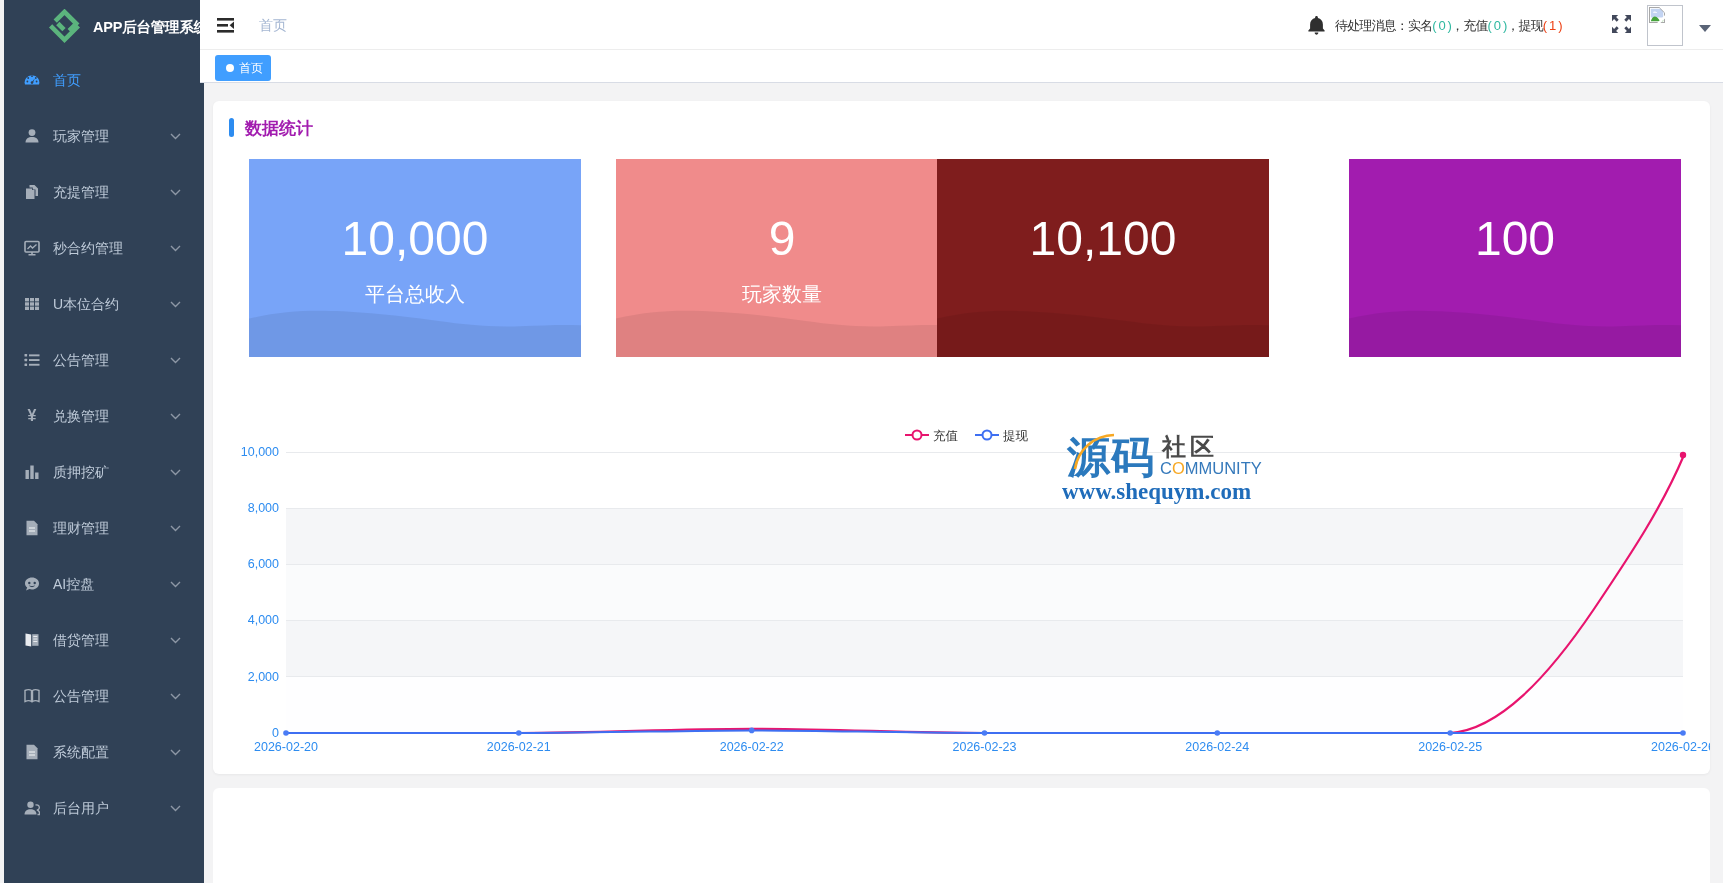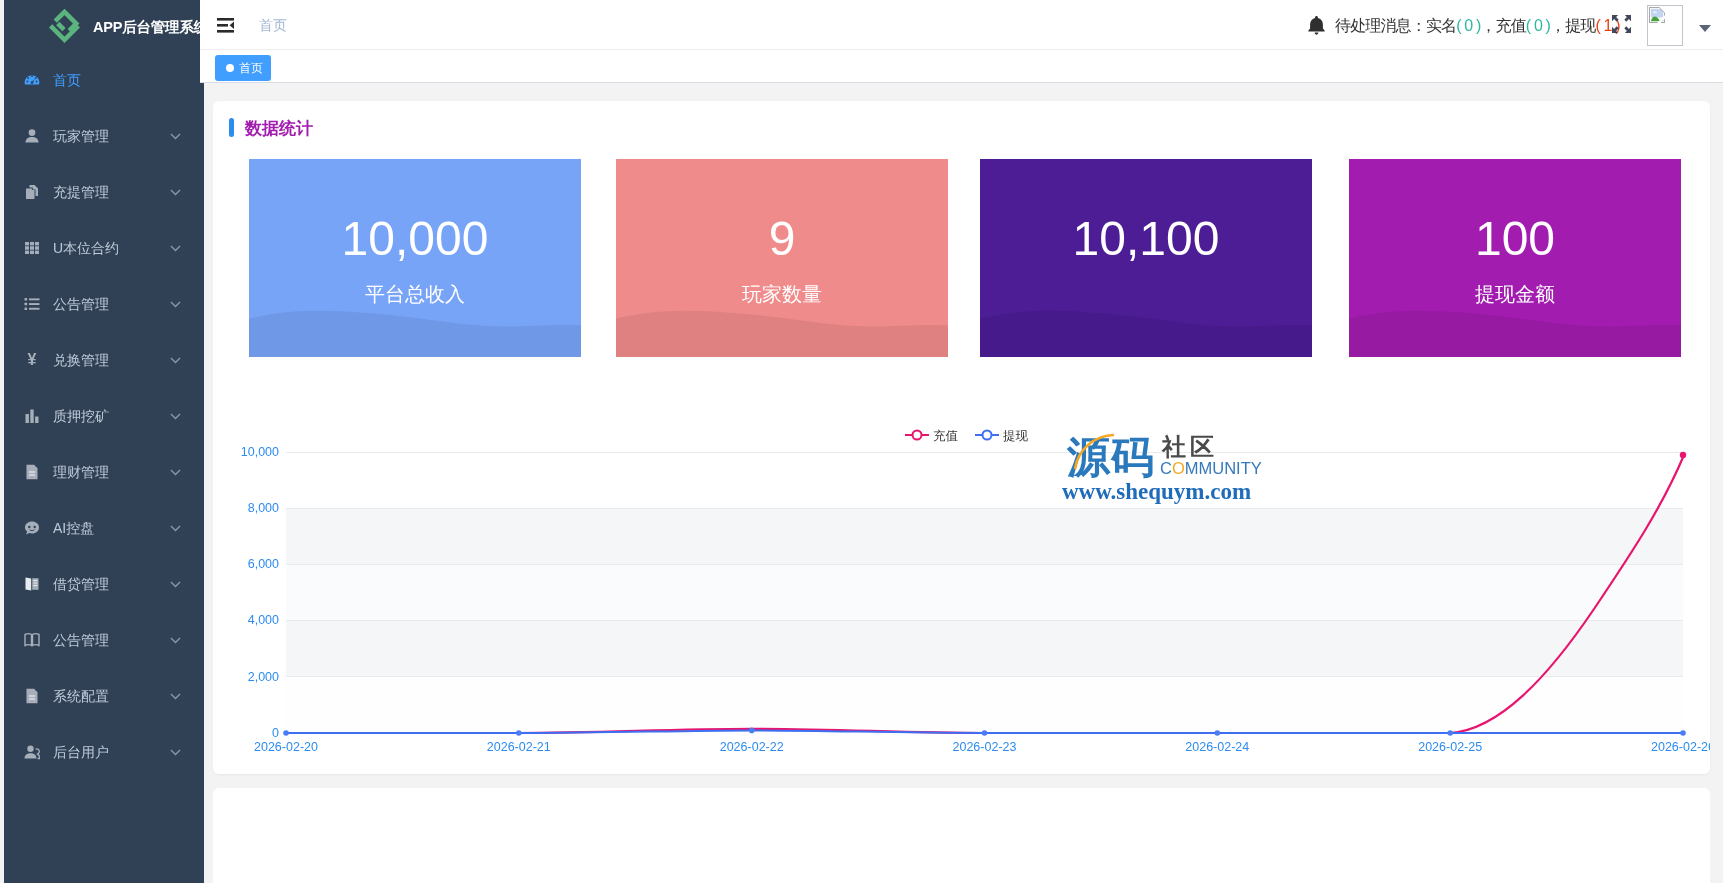--- a/index.html
+++ b/index.html
@@ -22,21 +22,21 @@
 .tab .dot { position:absolute; left:11px; top:9px; width:8px; height:8px; border-radius:50%; background:#fff; }
 #card1 { position:absolute; left:13px; top:101px; width:1497px; height:673px; overflow:hidden; background:#fff; border-radius:6px; box-shadow:0 1px 3px rgba(0,0,0,0.05); }
 #card2 { position:absolute; left:13px; top:788px; width:1497px; height:120px; background:#fff; border-radius:6px; }
 .hdbar { position:absolute; left:16px; top:17px; width:5px; height:19px; border-radius:2.5px; background:#2d8cf0; }
 .hdtx { position:absolute; left:32px; top:16px; font-size:17px; font-weight:bold; color:#a21caf; }
 .stat { position:absolute; top:58px; width:332px; height:198px; overflow:hidden; color:#fff; text-align:center; }
 .stat .num { margin-top:52px; font-size:48px; line-height:56px; }
 .stat .lab { margin-top:14px; font-size:20px; }
 .stat svg { position:absolute; left:0; bottom:0; }
 .bell { position:absolute; left:1108px; top:16px; }
-.msg { position:absolute; left:1135px; top:0; line-height:51px; font-size:16px; letter-spacing:-0.85px; color:#333; white-space:nowrap; }
+.msg { position:absolute; left:1135px; top:0; line-height:51px; font-size:13px; letter-spacing:-0.85px; color:#333; white-space:nowrap; }
 .msg .g { color:#2eb8a0; }
 .msg .r { color:#ed4014; }
 .fs { position:absolute; left:1412px; top:15px; }
 .avatar { position:absolute; left:1447px; top:5px; width:36px; height:41px; border:1px solid #c0c4cc; }
 .caret { position:absolute; left:1499px; top:25px; width:0; height:0; border-left:6px solid transparent; border-right:6px solid transparent; border-top:7px solid #5a6477; }
 .burger { position:absolute; left:17px; top:18px; }
 .bread { position:absolute; left:59px; top:0; line-height:50px; font-size:14px; color:#a4b6d2; }
 </style>
 </head>
 <body>
@@ -82,20 +82,31 @@
           <path d="M2 4.5 L8 4.5 L8 6 L10.5 6 L10.5 15 L2 15 Z" fill="#a5aeb9"></path>
           <path d="M5.5 1 L10.5 1 L14 4.5 L14 12 L11.5 12 L11.5 5.4 L8.8 5.4 L8.8 3.6 L5.5 3.6 Z" fill="#a5aeb9"></path>
         </svg>
         <span class="tx">充提管理</span>
         <svg class="ar" viewBox="0 0 11 7">
           <path d="M1 1 L5.5 5.5 L10 1" stroke="#8d97a5" stroke-width="1.4" fill="none"></path>
         </svg>
       </div>
   <div class="mi">
         <svg class="ic" viewBox="0 0 16 16">
+          <rect x="1" y="1.5" width="14" height="10.5" rx="1" fill="none" stroke="#a5aeb9" stroke-width="1.6"></rect>
+          <path d="M3.5 9 L6.5 6 L8.5 8 L12.5 4.5" stroke="#a5aeb9" stroke-width="1.3" fill="none"></path>
+          <path d="M8 12 L8 14.5 M4.5 14.8 h7" stroke="#a5aeb9" stroke-width="1.6"></path>
+        </svg>
+        <span class="tx">秒合约管理</span>
+        <svg class="ar" viewBox="0 0 11 7">
+          <path d="M1 1 L5.5 5.5 L10 1" stroke="#8d97a5" stroke-width="1.4" fill="none"></path>
+        </svg>
+      </div>
+  <div class="mi">
+        <svg class="ic" viewBox="0 0 16 16">
           <g fill="#a5aeb9">
             <rect x="1" y="2" width="4" height="3.4"></rect>
             <rect x="6" y="2" width="4" height="3.4"></rect>
             <rect x="11" y="2" width="4" height="3.4"></rect>
             <rect x="1" y="6.3" width="4" height="3.4"></rect>
             <rect x="6" y="6.3" width="4" height="3.4"></rect>
             <rect x="11" y="6.3" width="4" height="3.4"></rect>
             <rect x="1" y="10.6" width="4" height="3.4"></rect>
             <rect x="6" y="10.6" width="4" height="3.4"></rect>
             <rect x="11" y="10.6" width="4" height="3.4"></rect>
@@ -267,29 +278,28 @@
           <path d="M0 21.5 C 25 16, 45 13.8, 70 13.8 C 100 13.8, 140 17, 190 24 C 215 27.5, 240 30.2, 270 29.3 C 295 28.2, 315 27.4, 332 28.3 L332 60 L0 60 Z" fill="rgba(0,0,0,0.07)"></path>
         </svg>
       </div>
     <div class="stat" style="left:403px;background:#f08b8b;">
         <div class="num">9</div>
         <div class="lab">玩家数量</div>
         <svg width="332" height="60" viewBox="0 0 332 60">
           <path d="M0 21.5 C 25 16, 45 13.8, 70 13.8 C 100 13.8, 140 17, 190 24 C 215 27.5, 240 30.2, 270 29.3 C 295 28.2, 315 27.4, 332 28.3 L332 60 L0 60 Z" fill="rgba(0,0,0,0.07)"></path>
         </svg>
       </div>
-    <div class="stat" style="left:767px;background:#4c1d95;">
+    <div class="stat" style="left:724px;background:#7f1d1d;">
         <div class="num">10,100</div>
         <svg width="332" height="60" viewBox="0 0 332 60">
           <path d="M0 21.5 C 25 16, 45 13.8, 70 13.8 C 100 13.8, 140 17, 190 24 C 215 27.5, 240 30.2, 270 29.3 C 295 28.2, 315 27.4, 332 28.3 L332 60 L0 60 Z" fill="rgba(0,0,0,0.07)"></path>
         </svg>
       </div>
     <div class="stat" style="left:1136px;background:#a21caf;">
         <div class="num">100</div>
-        <div class="lab">提现金额</div>
         <svg width="332" height="60" viewBox="0 0 332 60">
           <path d="M0 21.5 C 25 16, 45 13.8, 70 13.8 C 100 13.8, 140 17, 190 24 C 215 27.5, 240 30.2, 270 29.3 C 295 28.2, 315 27.4, 332 28.3 L332 60 L0 60 Z" fill="rgba(0,0,0,0.07)"></path>
         </svg>
       </div>
     <svg id="chart" style="position:absolute;left:0;top:310px;" width="1497" height="374" viewBox="0 0 1497 374">
       <rect x="73" y="97.2" width="1397" height="56.2" fill="#f5f6f8"></rect>
       <rect x="73" y="153.4" width="1397" height="56.2" fill="#fafbfc"></rect>
       <rect x="73" y="209.6" width="1397" height="56.2" fill="#f5f6f8"></rect>
       <rect x="73" y="265.8" width="1397" height="56.2" fill="#fefeff"></rect>
       <g stroke="#e8eaed" stroke-width="1">

